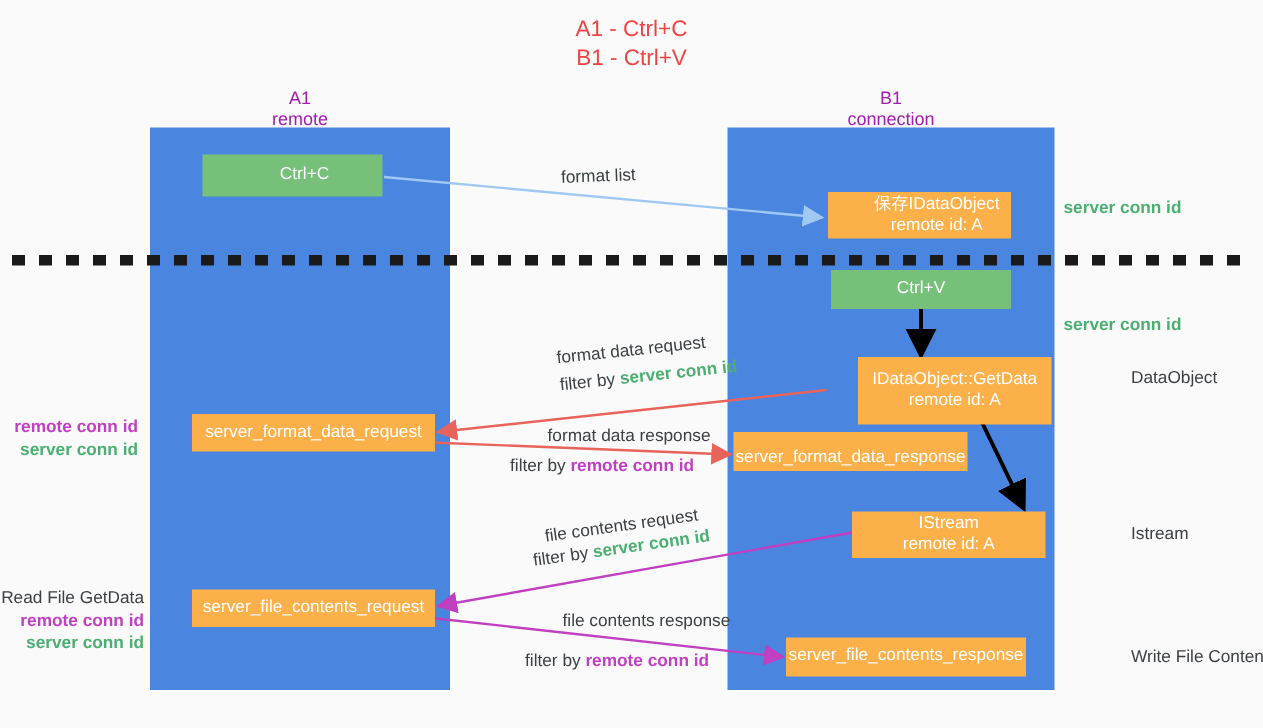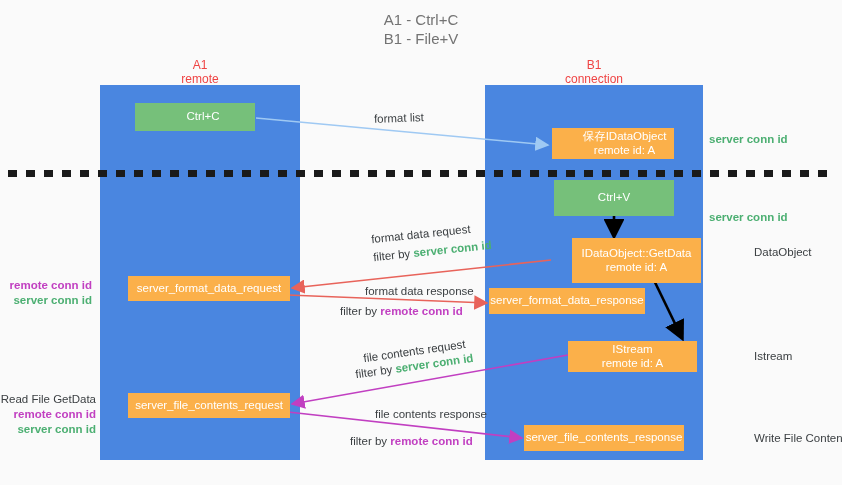--- a/index.html
+++ b/index.html
@@ -21,29 +21,29 @@
     width: 842px; height: 485px;
   }
   .abs { position: absolute; }
 
   
   .title-block {
     left: 0; top: 10px; width: 842px;
     text-align: center;
     font-size: 15px;
     line-height: 19px;
-    color: #737373;
+    color: #ef4444;
   }
 
   
   .col-head {
     text-align: center;
     font-size: 12px;
     line-height: 14px;
-    color: #ef4444;
+    color: #a21caf;
   }
   .col-head .l1 { display: block; }
   .col-head .l2 { display: block; }
 
   
   .lane {
     background: #4a86e0;
   }
 
   
@@ -100,21 +100,21 @@
     pointer-events: none;
   }
 </style>
 </head>
 <body>
 
 <div id="canvas">
 
   <div class="abs title-block">
     <div>A1 - Ctrl+C</div>
-    <div>B1 - File+V</div>
+    <div>B1 - Ctrl+V</div>
   </div>
 
   <div class="abs col-head" style="left:100px; top:58px; width:200px;">
     <span class="l1">A1</span>
     <span class="l2">remote</span>
   </div>
   <div class="abs col-head" style="left:485px; top:58px; width:218px;">
     <span class="l1">B1</span>
     <span class="l2">connection</span>
   </div>
@@ -166,30 +166,30 @@
 
   <div class="abs box box-orange" style="left:128px; top:276px; width:162px; height:25px;">
     <span class="ln">server_format_data_request</span>
   </div>
 
   <div class="abs box box-orange" style="left:552px; top:128px; width:122px; height:31px;padding-left:27px;">
     <span class="ln">保存IDataObject</span>
     <span class="ln">remote id: A</span>
   </div>
 
-  <div class="abs box box-green" style="left:554px; top:180px; width:120px; height:36px;">
+  <div class="abs box box-green" style="left:554px; top:180px; width:120px; height:26px;">
     <span class="ln">Ctrl+V</span>
   </div>
 
   <div class="abs box box-orange" style="left:572px; top:238px; width:129px; height:45px;justify-content:center;">
     <span class="ln">IDataObject::GetData</span>
     <span class="ln">remote id: A</span>
   </div>
 
-  <div class="abs box box-orange" style="left:489px; top:288px; width:156px; height:26px;">
+  <div class="abs box box-orange" style="left:489px; top:288px; width:156px; height:26px;justify-content:flex-end;">
     <span class="ln">server_format_data_response</span>
   </div>
 
   <div class="abs box box-orange" style="left:568px; top:341px; width:129px; height:31px;">
     <span class="ln">IStream</span>
     <span class="ln">remote id: A</span>
   </div>
 
   <div class="abs box box-orange" style="left:524px; top:425px; width:160px; height:26px;">
     <span class="ln">server_file_contents_response</span>

